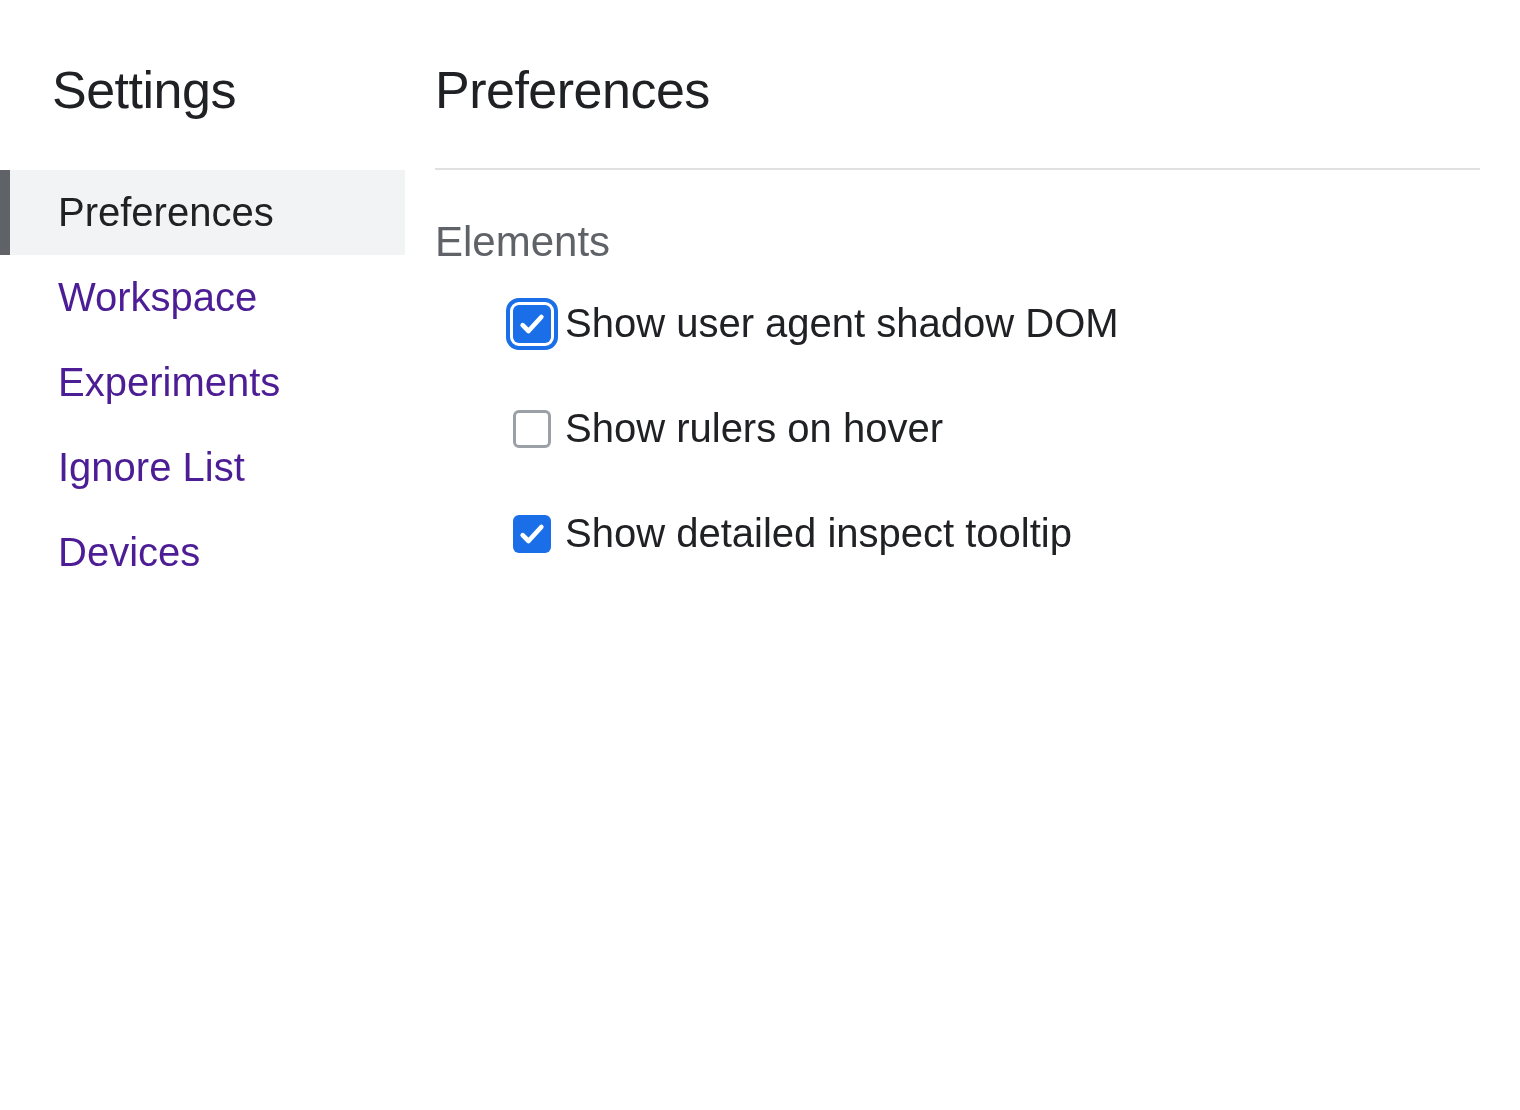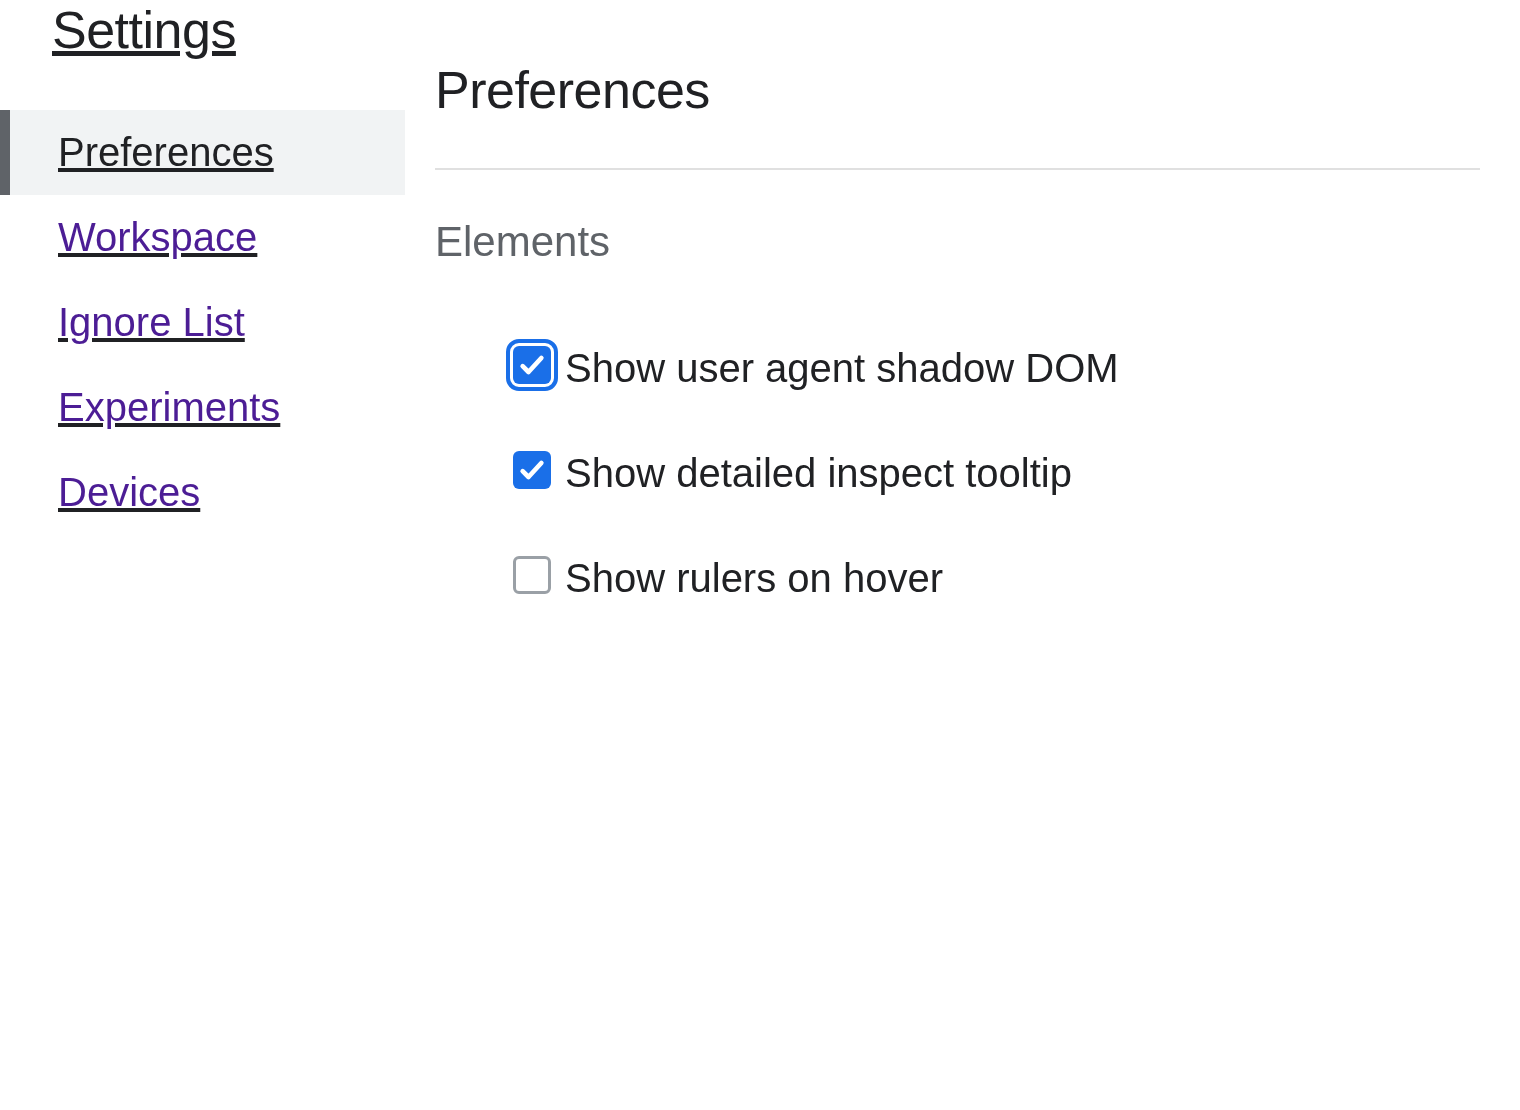--- a/index.html
+++ b/index.html
@@ -10,22 +10,22 @@
     body {
       font-family: -apple-system, BlinkMacSystemFont, "Segoe UI", Helvetica, Arial, sans-serif;
       background: #ffffff;
       width: 1520px;
       height: 1110px;
       display: flex;
       color: #202124;
     }
     .sidebar {
       width: 405px;
+      padding-top: 60px;
       flex-shrink: 0;
-      text-decoration: underline;
     }
     .sidebar-title {
       font-size: 52px;
       font-weight: 400;
       color: #202124;
       padding-left: 52px;
       margin-bottom: 50px;
       letter-spacing: -0.5px;
     }
     .sidebar-item {
@@ -64,28 +64,28 @@
     }
     .divider {
       border: none;
       border-top: 2px solid #e0e0e0;
       margin-bottom: 48px;
     }
     .section-title {
       font-size: 42px;
       font-weight: 400;
       color: #5f6368;
-      margin-bottom: 80px;
+      margin-bottom: 35px;
     }
     .options {
       padding-left: 78px;
     }
     .option-row {
       display: flex;
-      align-items: flex-start;
+      align-items: center;
       margin-bottom: 60px;
       cursor: pointer;
     }
     .checkbox {
       width: 38px;
       height: 38px;
       border-radius: 6px;
       margin-right: 14px;
       display: flex;
       align-items: center;
@@ -114,45 +114,45 @@
     }
   </style>
 </head>
 <body>
 
 <div class="sidebar">
   <h1 class="sidebar-title">Settings</h1>
   <div id="sidebar-items">
       <div class="sidebar-item active"><span>Preferences</span></div>
       <div class="sidebar-item"><span>Workspace</span></div>
+      <div class="sidebar-item"><span>Experiments</span></div>
       <div class="sidebar-item"><span>Ignore List</span></div>
-      <div class="sidebar-item"><span>Experiments</span></div>
       <div class="sidebar-item"><span>Devices</span></div>
     </div>
 </div>
 
 <div class="main">
   <h1 class="main-title">Preferences</h1>
   <hr class="divider">
   <h2 class="section-title">Elements</h2>
   <div class="options" id="options-list">
       <div class="option-row">
         <div class="checkbox checked focused">
           <svg viewBox="0 0 24 24" fill="none" stroke="#ffffff" stroke-width="4" stroke-linecap="round" stroke-linejoin="round">
             <polyline points="4 13 9 18 20 6"></polyline>
           </svg>
         </div>
         <span class="option-label">Show user agent shadow DOM</span>
       </div>
       <div class="option-row">
+        <div class="checkbox unchecked"></div>
+        <span class="option-label">Show rulers on hover</span>
+      </div>
+      <div class="option-row">
         <div class="checkbox checked">
           <svg viewBox="0 0 24 24" fill="none" stroke="#ffffff" stroke-width="4" stroke-linecap="round" stroke-linejoin="round">
             <polyline points="4 13 9 18 20 6"></polyline>
           </svg>
         </div>
         <span class="option-label">Show detailed inspect tooltip</span>
       </div>
-      <div class="option-row">
-        <div class="checkbox unchecked"></div>
-        <span class="option-label">Show rulers on hover</span>
-      </div>
     </div>
 </div>
 
 </body></html>

